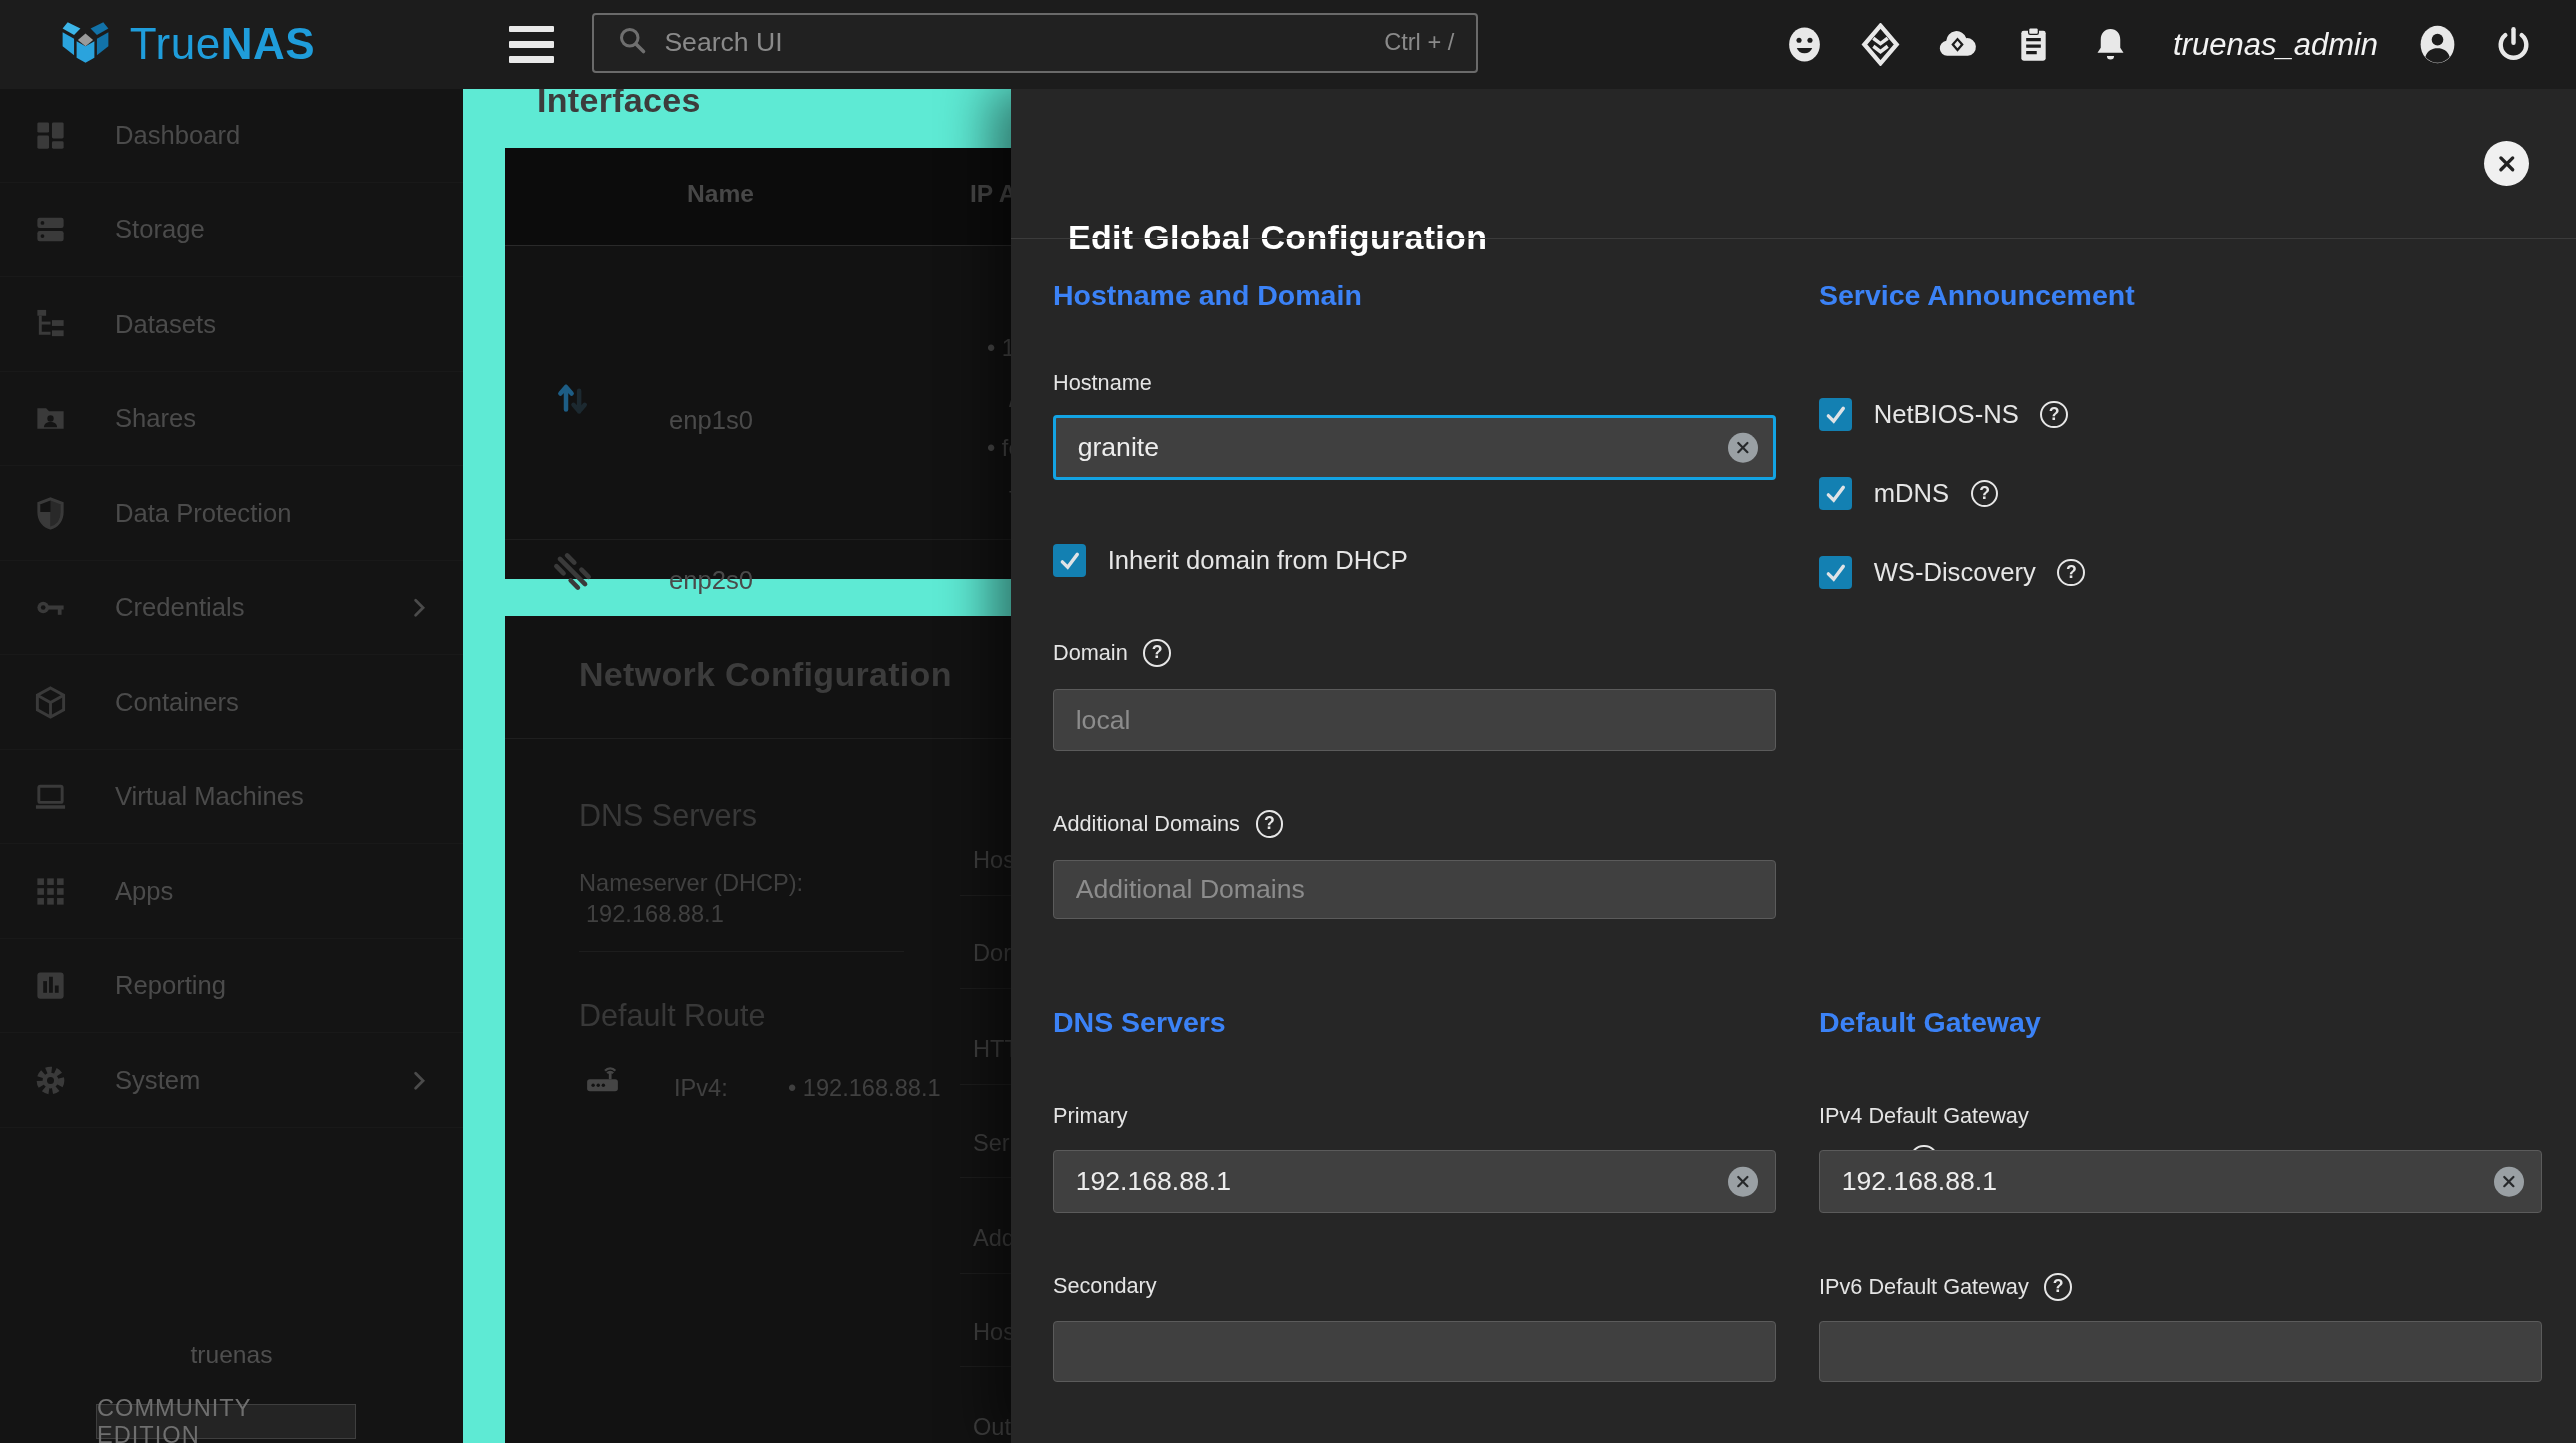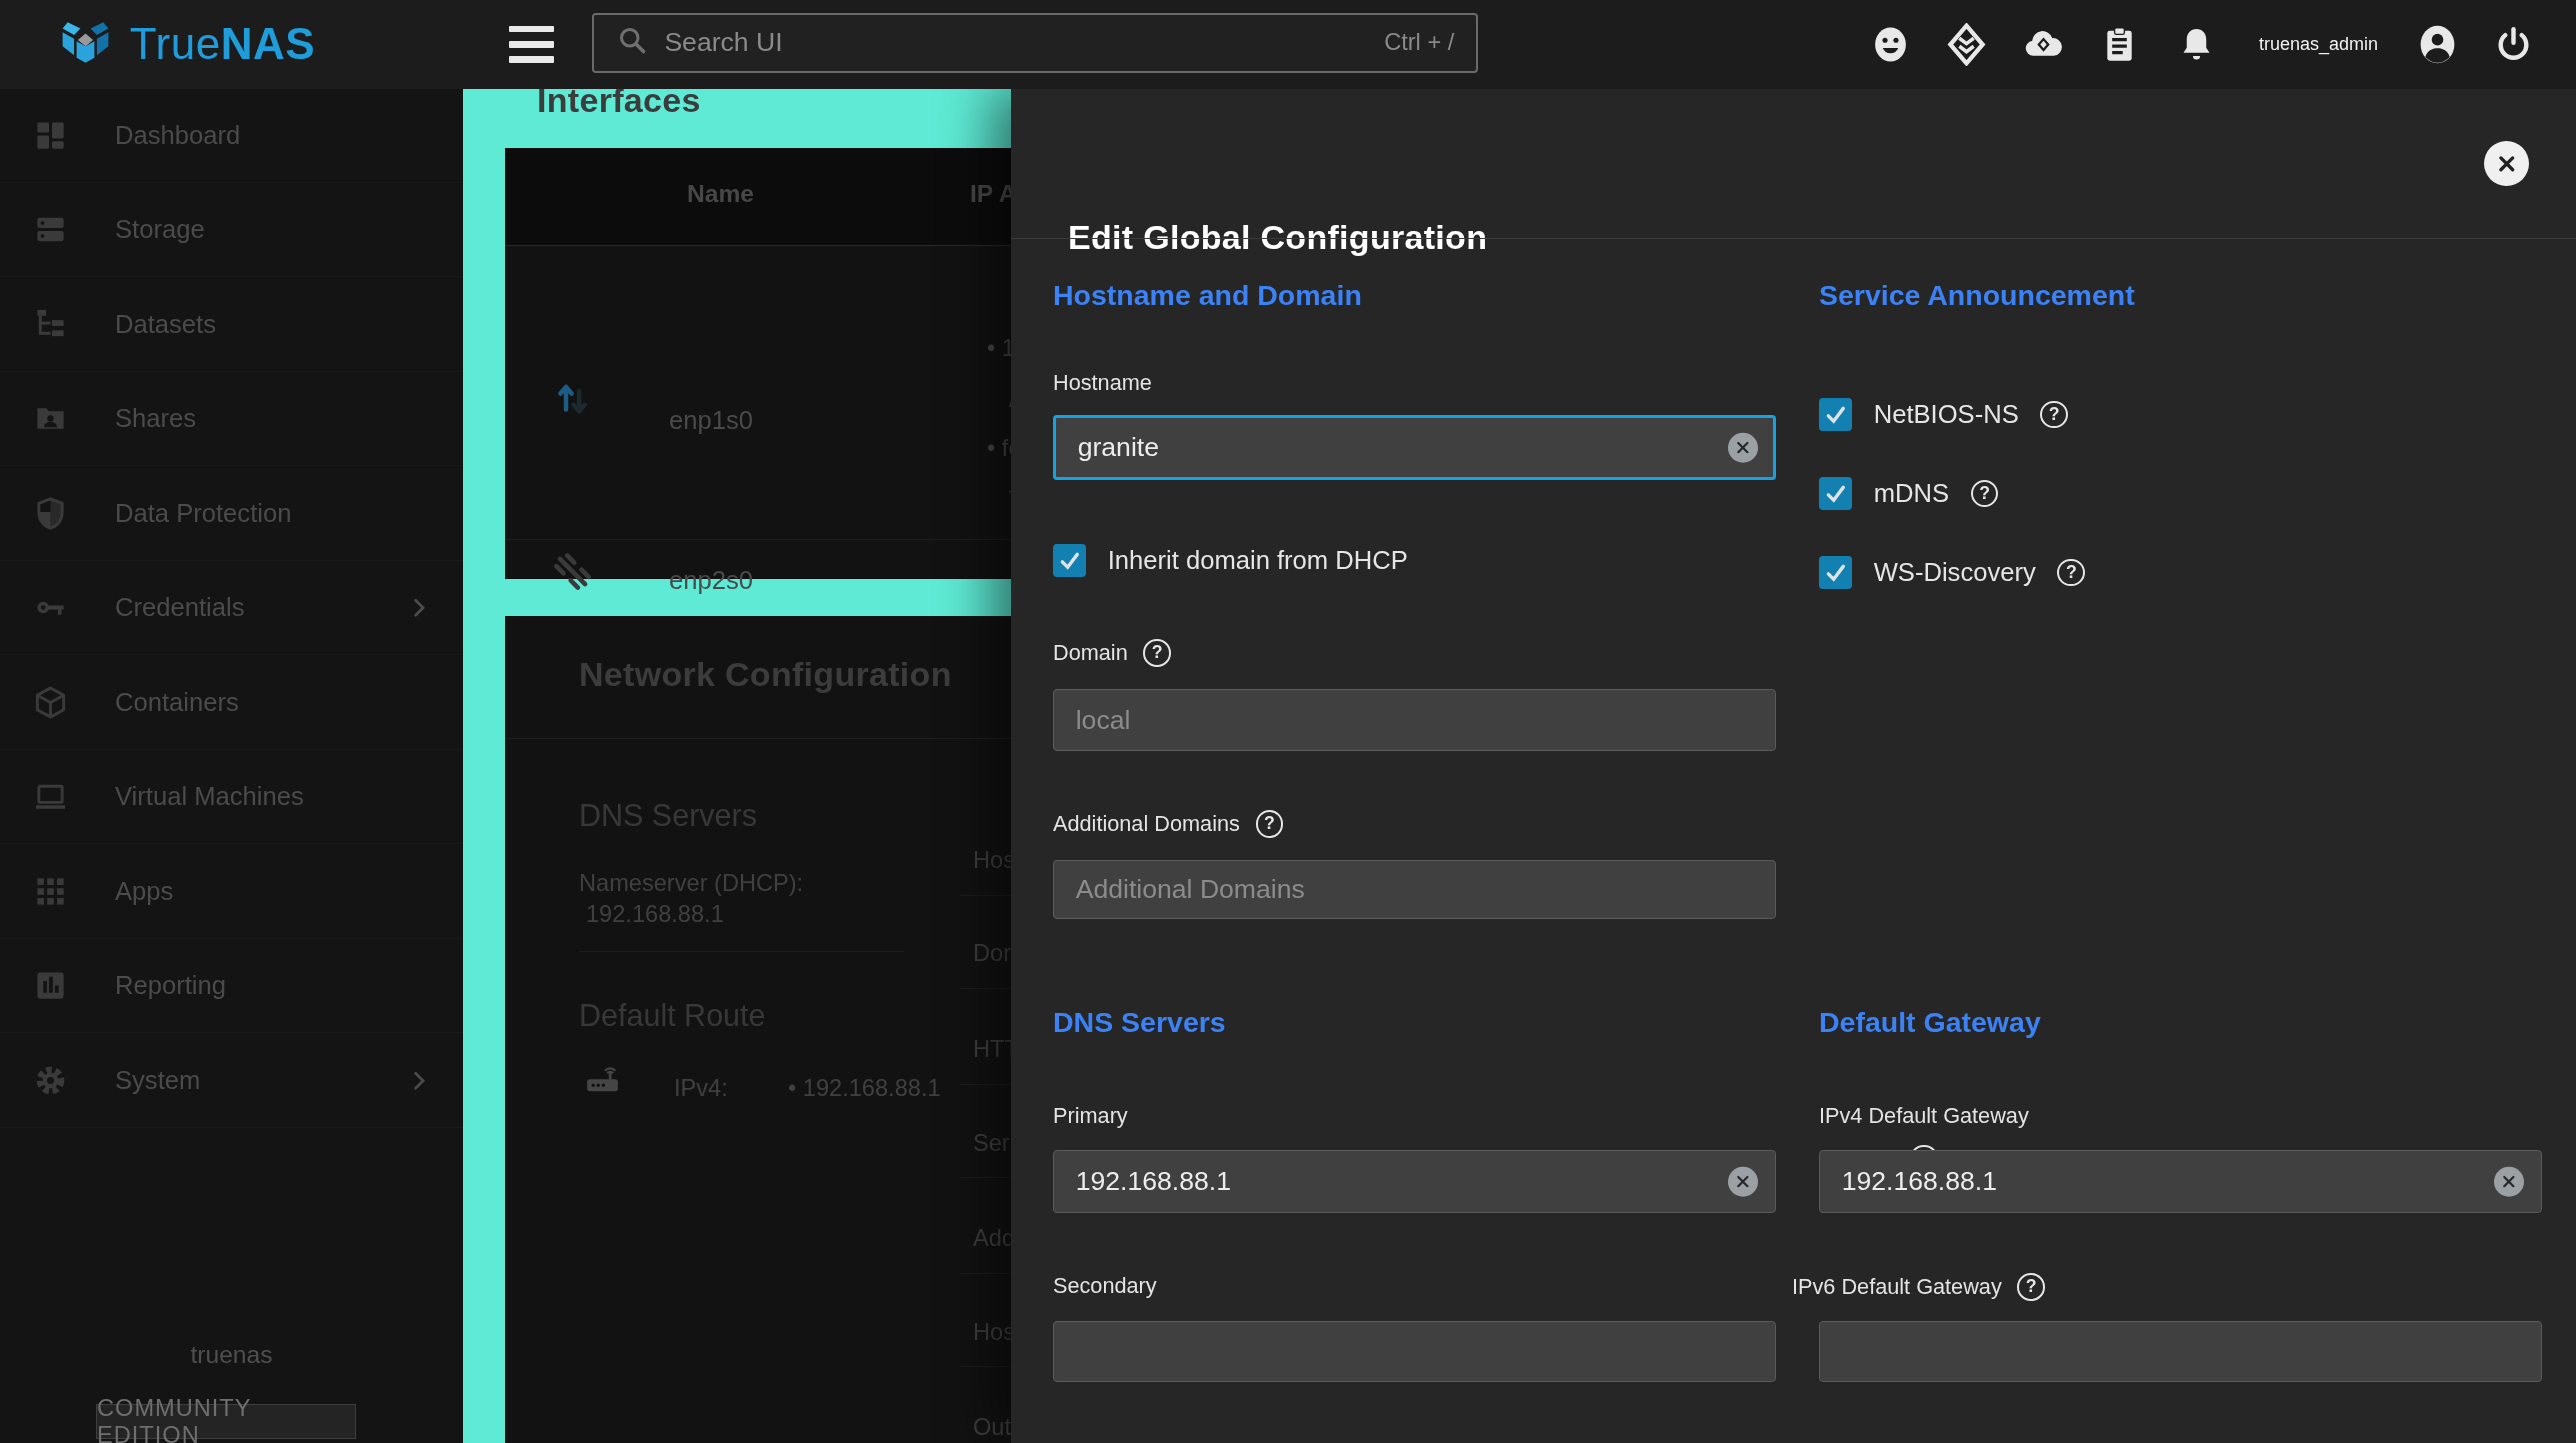--- a/index.html
+++ b/index.html
@@ -23,21 +23,21 @@
     border:2px solid #6a6a6a; border-radius:3.9px; display:flex; align-items:center; padding:0 21.7px; gap:15.7px;
   }
   .searchbox input {
     flex:1; background:transparent; border:none; outline:none;
     color:#cfcfcf; font-size:26.6px; font-family:"Liberation Sans",sans-serif;
   }
   .searchbox input::placeholder { color:#8a8a8a; }
   .search-shortcut { color:#8a8a8a; font-size:23.6px; white-space:nowrap; }
   .tb-icons { right:39px; top:0; height:89px; display:flex; align-items:center; gap:29.5px; }
   .tb-icon { width:47px; height:47px; display:flex; align-items:center; justify-content:center; cursor:pointer; }
-  .tb-user { color:#f2f2f2; font-size:18px; margin:0 5.9px 0 9.8px; cursor:pointer; }
+  .tb-user { color:#f2f2f2; font-size:31px; margin:0 5.9px 0 9.8px; cursor:pointer;font-style:italic; }
 
   
   #sidebar { left:0; top:89px; width:463px; height:1354px; background:#141414; z-index:10; }
   .nav-item { position:absolute; left:0; width:463px; height:94px; display:flex; align-items:center; cursor:pointer; border-bottom:1px solid rgba(255,255,255,0.025); }
   .nav-icon { position:absolute; left:31.5px; width:37px; height:37px; display:flex; align-items:center; justify-content:center; }
   .nav-label { position:absolute; left:115px; font-size:25.6px; color:#4b4b4b; }
   .nav-chev { position:absolute; left:406px; width:25.6px; height:25.6px; }
   .sb-host { left:0; top:1252px; width:463px; text-align:center; font-size:24.6px; color:#4f4f4f; }
   .sb-badge {
     left:96px; top:1315px; width:260px; height:35px; background:#242424; border:1px solid #3f3f3f;
@@ -497,21 +497,21 @@
       </span>
     </div>
 
     <div class="f-label" style="left:42px; top:1184px;">
       <span>Secondary</span>
     </div>
     <div class="inp-wrap" style="left:42px; top:1232px; width:723px; height:61px;">
       <input class="inp" type="text" value="" style="">
     </div>
 
-    <div class="f-label" style="left:781px; top:1184px;">
+    <div class="f-label" style="left:808px; top:1184px;">
       <span>IPv6 Default Gateway</span>
       <span class="help">?</span>
     </div>
     <div class="inp-wrap" style="left:808px; top:1232px; width:723px; height:61px;">
       <input class="inp" type="text" value="" style="">
     </div>
   </div>
 
 </div>
 

